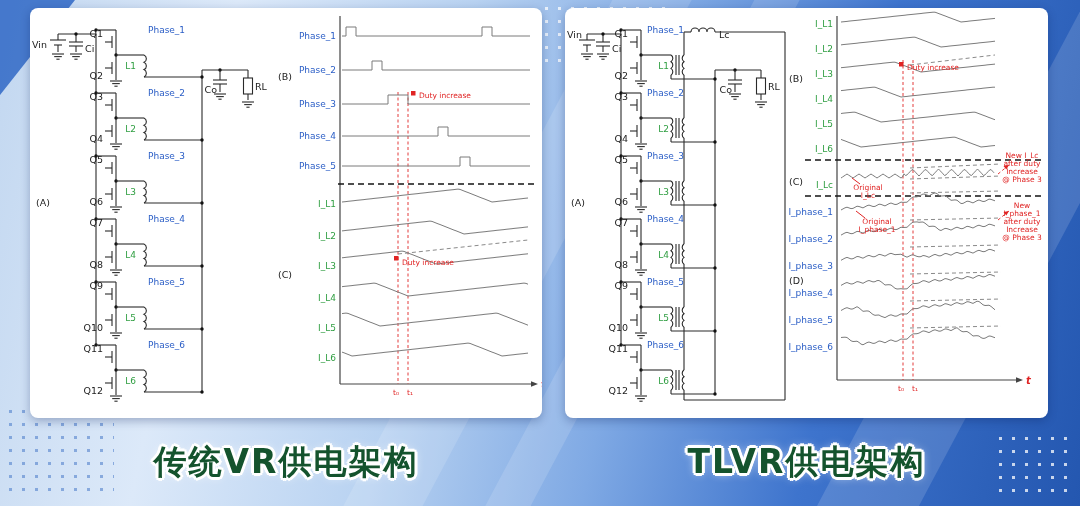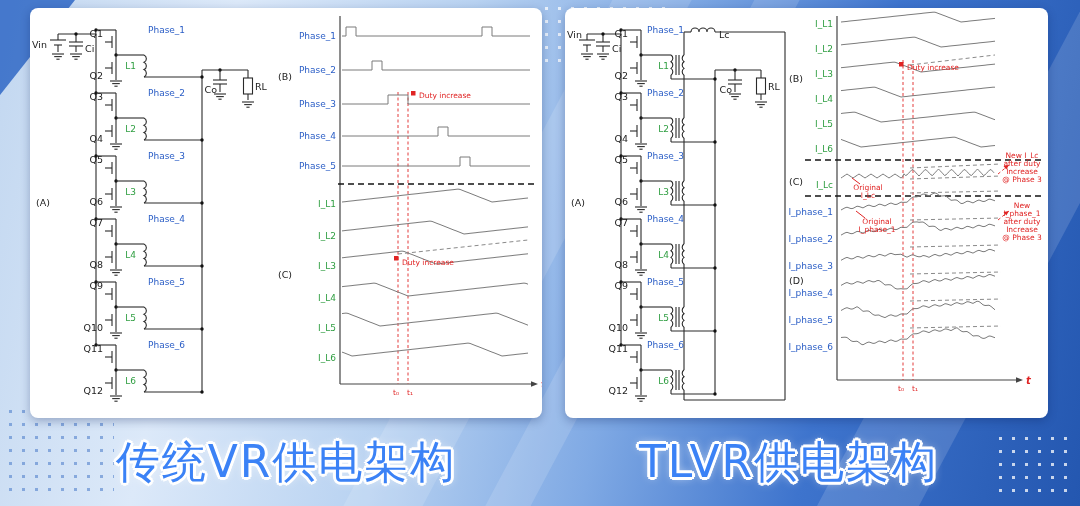--- a/index.html
+++ b/index.html
@@ -16,26 +16,26 @@
   .ribbon{position:absolute;background:rgba(255,255,255,.14);transform:rotate(28deg);}
   .r1{left:500px;top:-180px;width:70px;height:800px;}
   .r2{left:640px;top:-180px;width:40px;height:800px;}
   .r3{left:975px;top:-180px;width:90px;height:800px;}
   .card{position:absolute;top:8px;background:#ffffff;border-radius:8px;
         box-shadow:0 3px 10px rgba(10,30,90,.30);}
   .card-left{left:30px;width:512px;height:410px;}
   .card-right{left:565px;width:483px;height:410px;}
   svg{display:block;}
   .caption{position:absolute;top:422px;height:84px;line-height:80px;text-align:center;
-        font-weight:normal;font-size:44px;color:#3b82f6;letter-spacing:2px;
+        font-weight:bold;font-size:33px;color:#14532d;letter-spacing:2px;
         text-shadow:3px 0 0 #fff,-3px 0 0 #fff,0 3px 0 #fff,0 -3px 0 #fff,
                     2px 2px 0 #fff,-2px 2px 0 #fff,2px -2px 0 #fff,-2px -2px 0 #fff,
                     0 0 10px rgba(255,255,255,.9);}
   .capL{left:30px;width:512px;}
-  .capR{left:547px;width:483px;}
+  .capR{left:565px;width:483px;}
   
   .wire{stroke:#2a2a2a;stroke-width:1.1;fill:none;}
   .axis{stroke:#444;stroke-width:1.2;fill:none;}
   .trace{stroke:#7b7b7b;stroke-width:1;fill:none;}
   .dash-gray{stroke:#8a8a8a;stroke-width:1;fill:none;stroke-dasharray:4 3;}
   .sep{stroke:#151515;stroke-width:1.4;stroke-dasharray:6 4;fill:none;}
   .red-dash{stroke:#e02424;stroke-width:.9;stroke-dasharray:3 2.5;fill:none;}
   .red-line{stroke:#e02424;stroke-width:1;fill:none;}
   .red-fill{fill:#e02424;}
   .red-arrow{fill:#e02424;}

